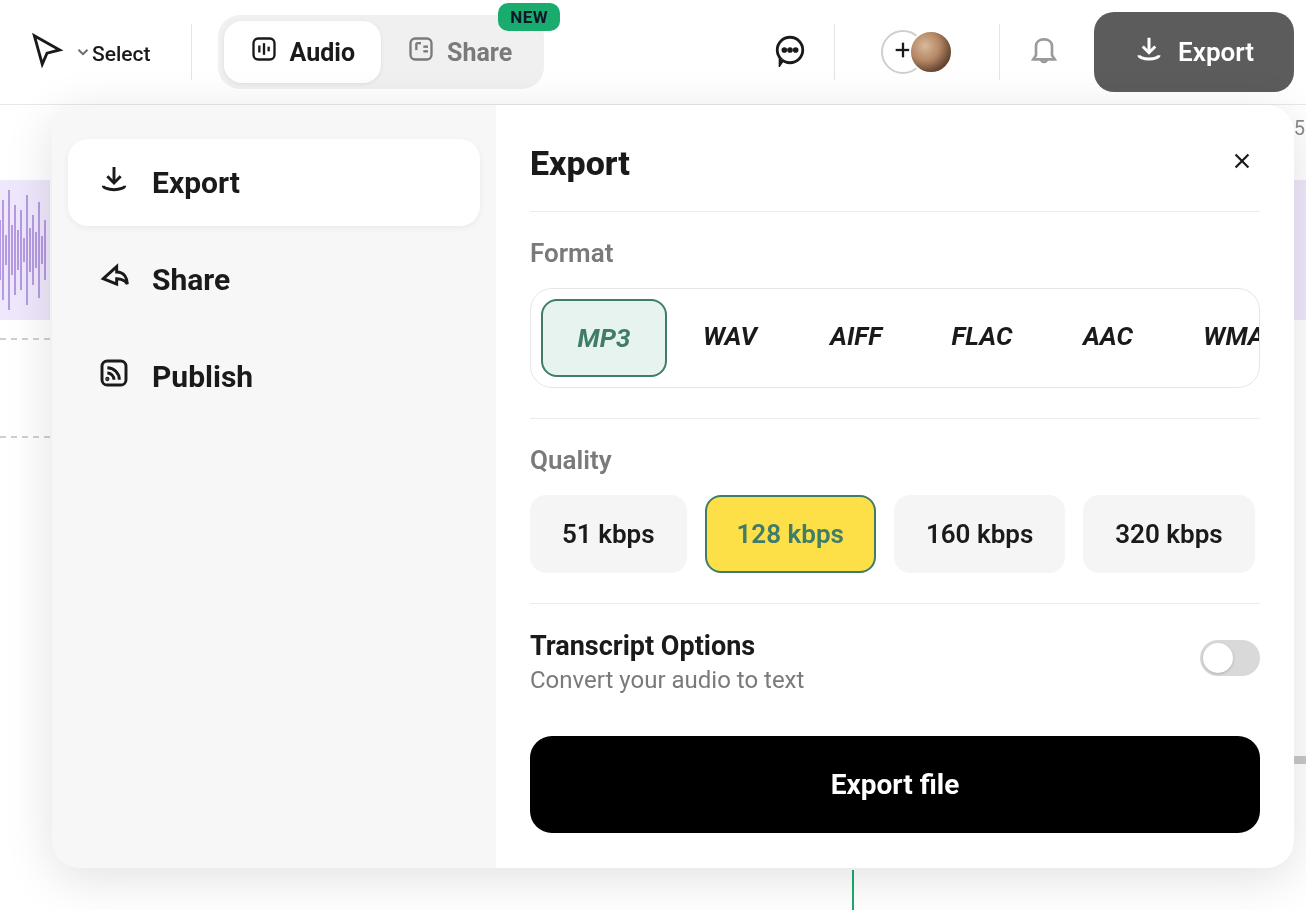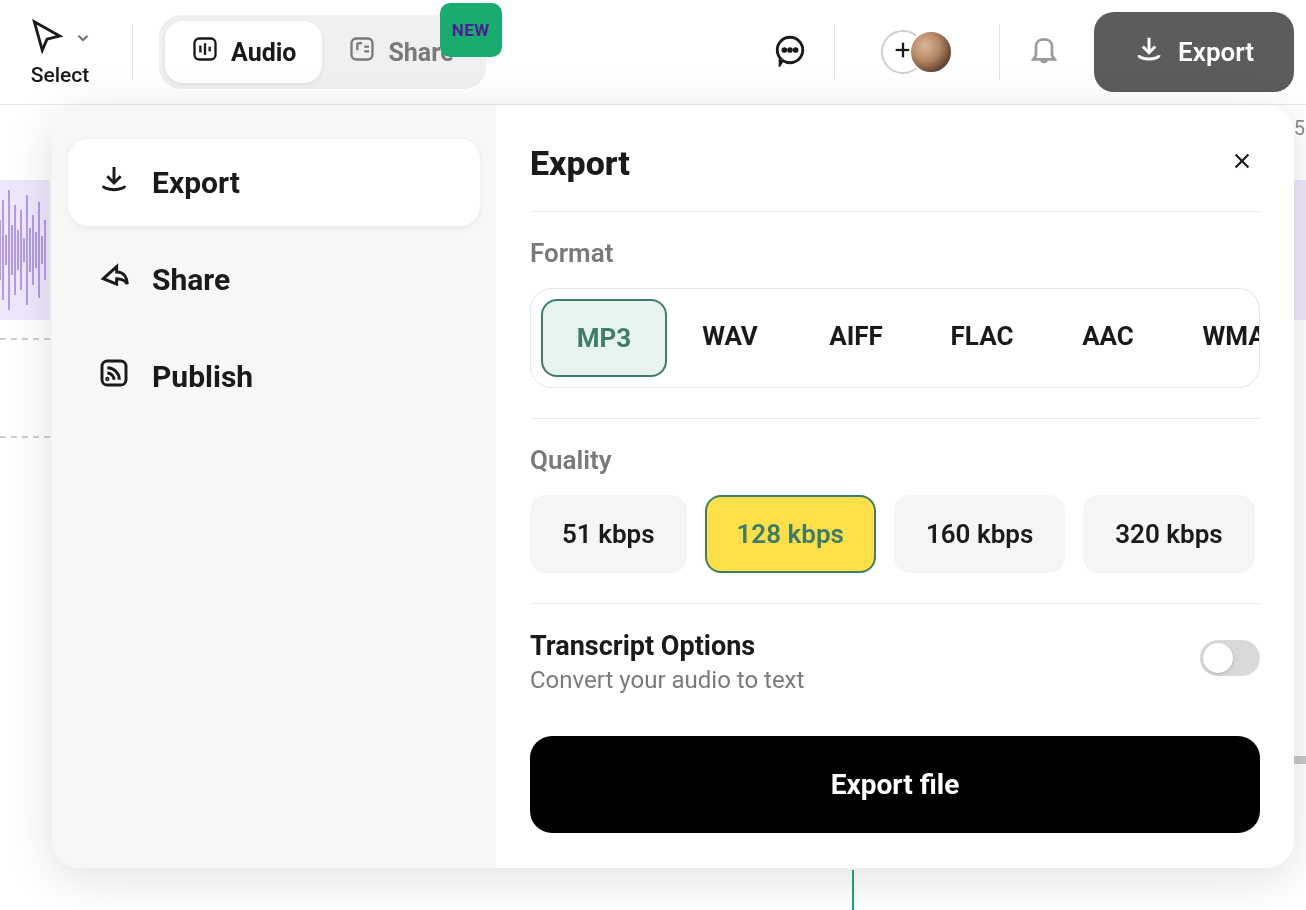--- a/index.html
+++ b/index.html
@@ -1,31 +1,31 @@
 <!DOCTYPE html>
 <html><head>
 <meta charset="utf-8">
 <style>
   * { box-sizing: border-box; margin: 0; padding: 0; }
   html, body { width: 1306px; height: 910px; font-family: -apple-system, BlinkMacSystemFont, "Segoe UI", Roboto, Helvetica, Arial, sans-serif; background: #fff; overflow: hidden; }
   
   
   .topbar { position: absolute; top: 0; left: 0; right: 0; height: 105px; background: #fff; border-bottom: 1px solid #e8e8e8; display: flex; align-items: center; }
-  .select-group { display: flex; flex-direction: column; align-items: center; margin-left: 28px; margin-right: 18px; cursor: pointer; }
+  .select-group { display: flex; flex-direction: row; align-items: center; margin-left: 28px; margin-right: 18px; cursor: pointer; }
   .select-icon svg { width: 38px; height: 38px; }
   .select-chevron { display: inline-flex; margin-left: 8px; }
   .select-row { display: flex; align-items: center; }
   .select-label { font-size: 21px; font-weight: 500; color: #1a1a1a; margin-top: 4px; }
   .vdiv { width: 1px; height: 56px; background: #e4e4e4; margin: 0 22px; }
   
   .mode-switch { display: flex; background: #f0f0f0; border-radius: 22px; padding: 6px; position: relative; margin-left: 4px; }
   .mode-btn { display: flex; align-items: center; gap: 12px; padding: 14px 26px; border-radius: 18px; font-size: 25px; font-weight: 700; cursor: pointer; color: #7a7a7a; }
   .mode-btn.active { background: #fff; color: #1a1a1a; box-shadow: 0 1px 4px rgba(0,0,0,0.08); }
   .mode-btn svg { width: 28px; height: 28px; }
-  .new-badge { position: absolute; top: -12px; right: -16px; background: #1aab6e; color: #4c1d95; font-size: 17px; font-weight: 700; padding: 17px 12px; border-radius: 10px; letter-spacing: 0.5px; }
+  .new-badge { position: absolute; top: -12px; right: -16px; background: #1aab6e; color: #0f172a; font-size: 17px; font-weight: 700; padding: 4px 12px; border-radius: 10px; letter-spacing: 0.5px; }
   
   .topbar-right { margin-left: auto; display: flex; align-items: center; gap: 0; padding-right: 12px; }
   .icon-btn { width: 44px; height: 44px; border-radius: 50%; display: flex; align-items: center; justify-content: center; cursor: pointer; }
   .icon-btn.outline { border: 2px solid #cfcfcf; }
   .avatar { width: 44px; height: 44px; border-radius: 50%; background: radial-gradient(circle at 35% 35%, #d9b89a 0%, #b58865 40%, #6b4a34 70%, #3a2a20 100%); margin-left: -16px; border: 2px solid #fff; }
   .avatar-group { display: flex; align-items: center; margin: 0 24px; }
   .export-btn { display: flex; align-items: center; gap: 14px; background: #5c5c5c; color: #fff; font-size: 26px; font-weight: 600; padding: 22px 40px; border-radius: 20px; cursor: pointer; margin-left: 28px; }
   .export-btn svg { width: 30px; height: 30px; }
   
   
@@ -46,21 +46,21 @@
   .side-item.active { background: #fff; box-shadow: 0 2px 6px rgba(0,0,0,0.06); }
   .side-item svg { width: 32px; height: 32px; flex-shrink: 0; }
   
   .dlg-main { flex: 1; padding: 38px 34px 34px 34px; overflow: hidden; }
   .dlg-header { display: flex; align-items: center; justify-content: space-between; margin-bottom: 28px; }
   .dlg-title { font-size: 34px; font-weight: 800; color: #1a1a1a; }
   .close-btn { width: 36px; height: 36px; display: flex; align-items: center; justify-content: center; cursor: pointer; font-size: 26px; color: #1a1a1a; }
   .hr { height: 1px; background: #ececec; margin-bottom: 26px; }
   
   .section-label { font-size: 26px; font-weight: 600; color: #7a7a7a; margin-bottom: 20px; }
-  .format-row { display: flex; gap: 0; border: 1px solid #e6e6e6; border-radius: 22px; padding: 10px; margin-bottom: 30px; overflow: hidden; width: 100%; }
+  .format-row { display: flex; gap: 0; border: 1px solid #e6e6e6; border-radius: 22px; padding: 10px; margin-bottom: 30px; overflow: hidden; width: 100%; font-style: italic; }
   .format-opt { flex: 0 0 auto; min-width: 126px; padding: 22px 18px; border-radius: 16px; font-size: 26px; font-weight: 700; text-align: center; color: #1a1a1a; cursor: pointer; }
   .format-opt.selected { background: #e7f3ee; border: 2px solid #3f7c6a; color: #3f7c6a; }
   
   .quality-row { display: flex; gap: 18px; margin-bottom: 30px; }
   .quality-opt { background: #f5f5f5; border-radius: 16px; padding: 22px 30px; font-size: 26px; font-weight: 600; color: #1a1a1a; cursor: pointer; border: 2px solid transparent; }
   .quality-opt.selected { background: #fde047; border: 2px solid #3f7c6a; color: #3f7c6a; }
   
   .transcript-row { display: flex; align-items: flex-start; justify-content: space-between; gap: 20px; margin-bottom: 42px; }
   .transcript-text h3 { font-size: 27px; font-weight: 700; color: #1a1a1a; margin-bottom: 4px; }
   .transcript-text p { font-size: 24px; color: #7a7a7a; }

